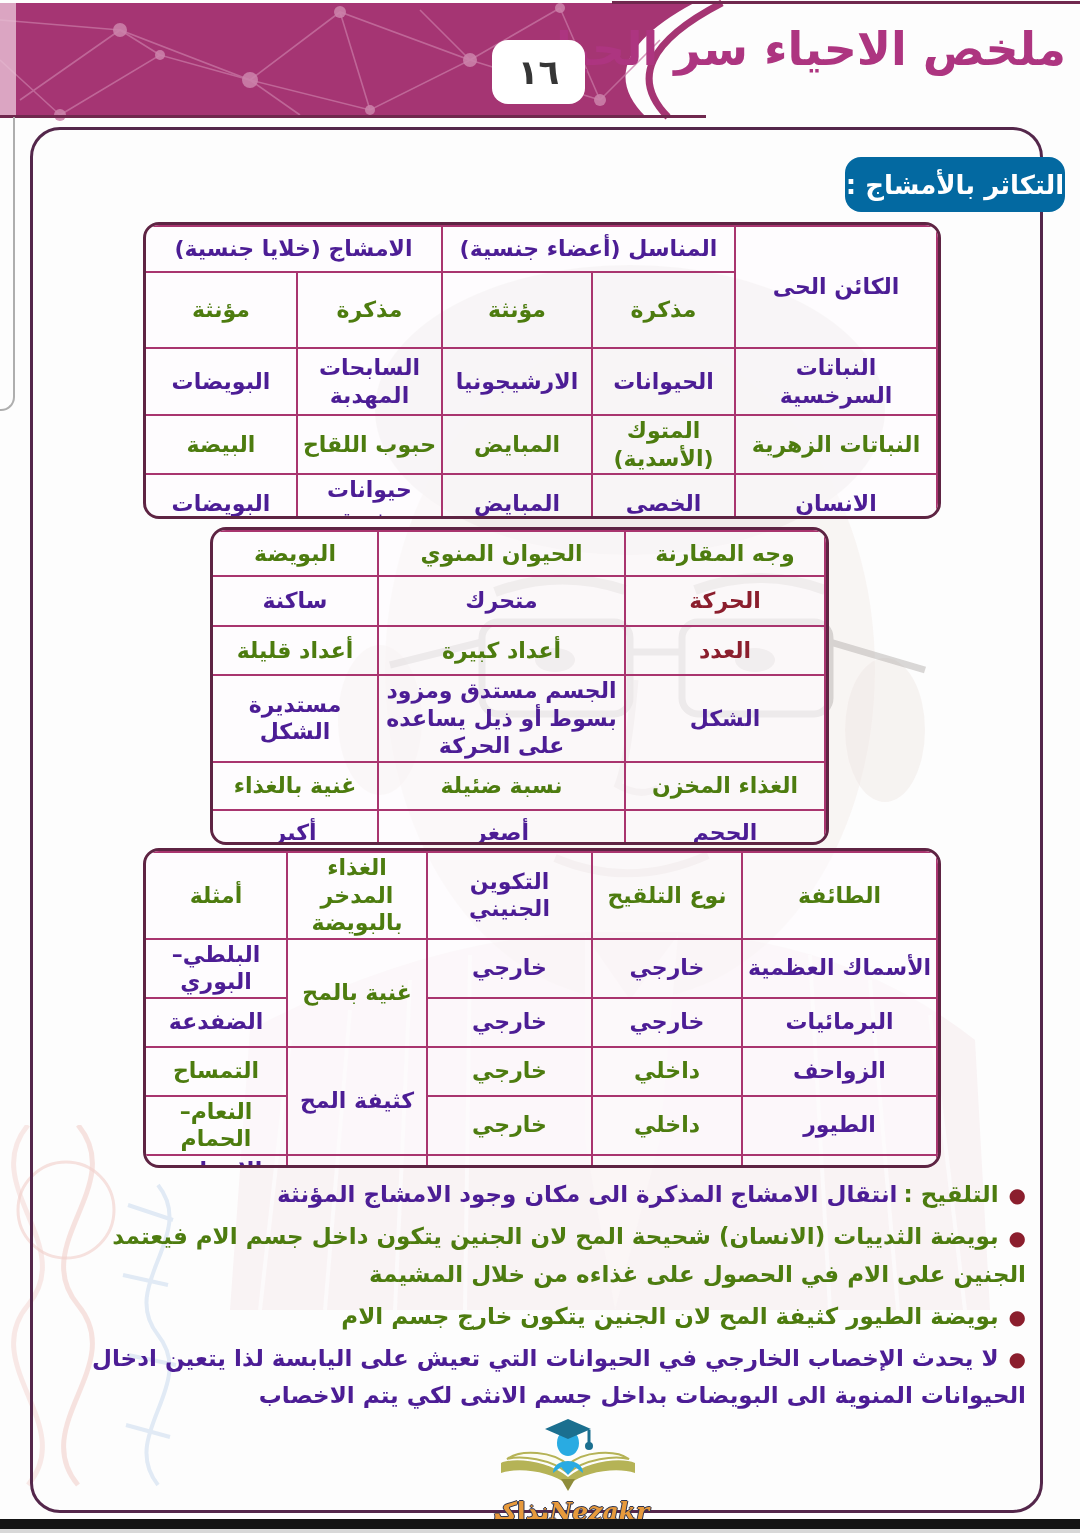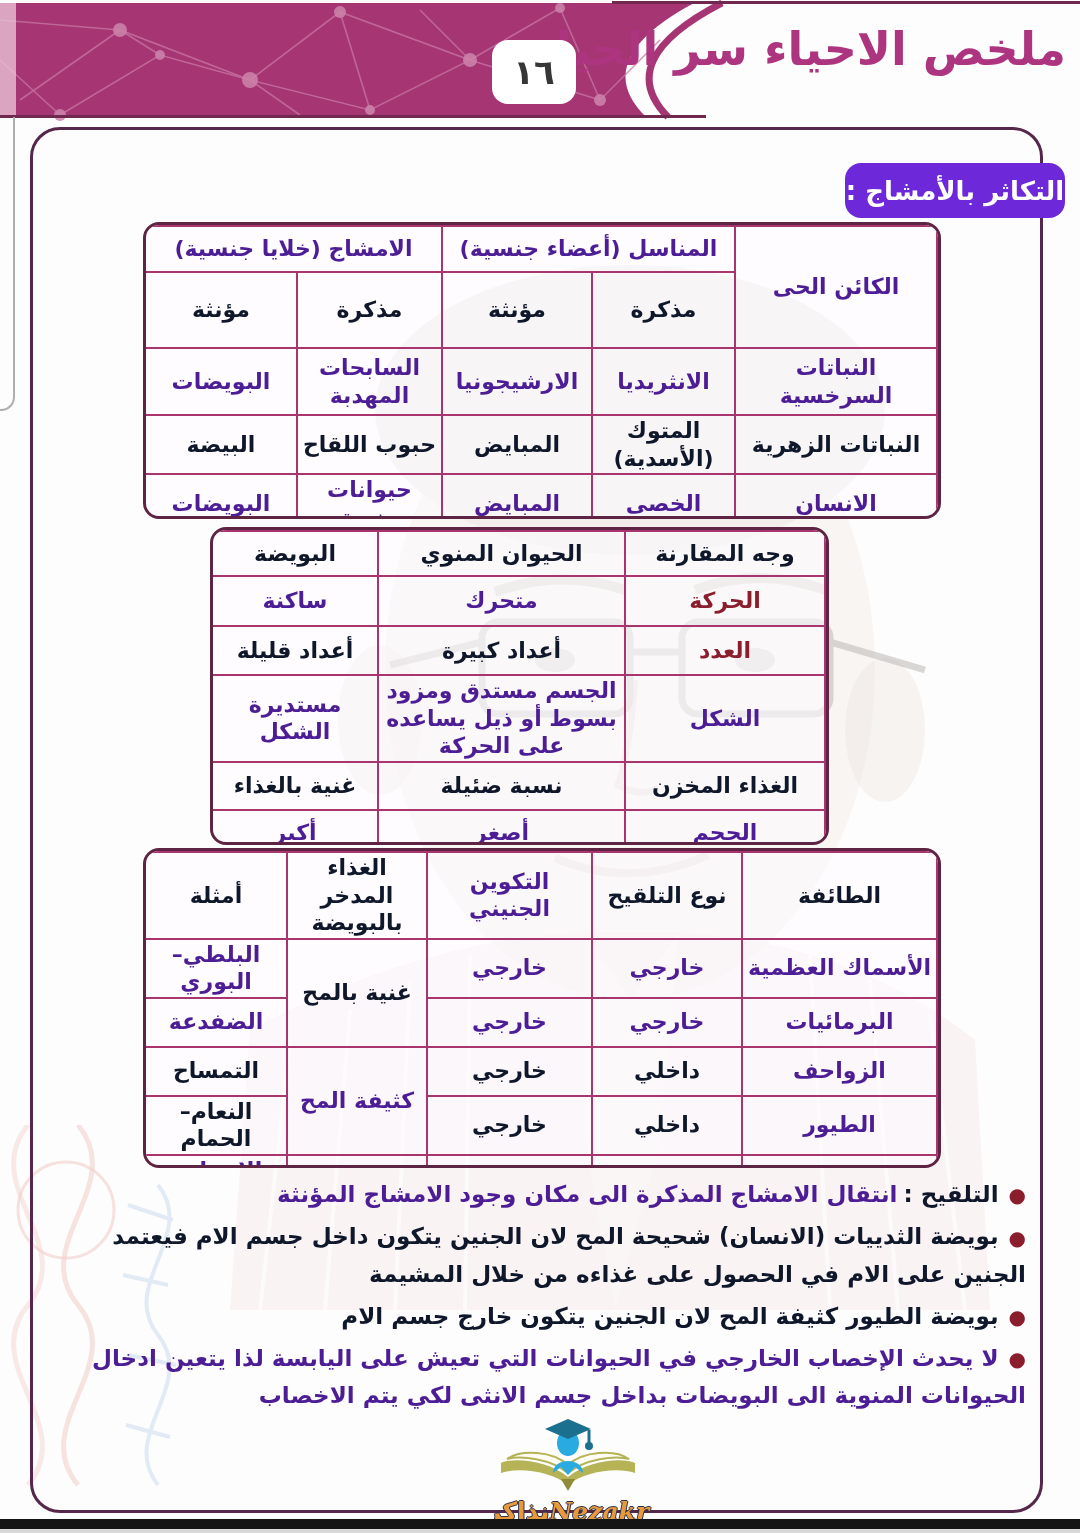--- a/index.html
+++ b/index.html
@@ -10,59 +10,59 @@
     direction:rtl;
   }
   
   #band-svg{position:absolute;top:0;left:0;width:1080px;height:122px;}
   .page-title{
     position:absolute;top:22px;right:14px;width:450px;
     font-size:46px;font-weight:bold;color:#ad3580;text-align:left;
     letter-spacing:-1px;white-space:nowrap;
   }
   .page-tab{
-    position:absolute;left:492px;top:40px;width:84px;height:64px;
+    position:absolute;left:492px;top:40px;width:93px;height:64px;
     background:#fff;border-radius:16px;display:flex;align-items:center;justify-content:center;
     font-size:34px;color:#363636;font-weight:bold;
   }
   .band-underline{position:absolute;left:0;top:115px;width:706px;height:3px;background:#70284e;}
   .top-right-line{position:absolute;left:612px;top:1px;width:468px;height:3px;background:#70284e;}
   .curl-line{
     position:absolute;left:0;top:117px;width:13px;height:292px;
     border-right:2px solid #aeaeae;border-bottom:2px solid #aeaeae;
     border-bottom-right-radius:14px;
   }
   
   .content-frame{
     position:absolute;left:30px;top:127px;width:1007px;height:1380px;
     border:3px solid #54274b;border-radius:30px;background:transparent;
   }
   .section-badge{
-    position:absolute;left:845px;top:163px;width:220px;height:55px;
-    background:#6d28d9;border-radius:16px;z-index:6;
+    position:absolute;left:845px;top:157px;width:220px;height:55px;
+    background:#0369a1;border-radius:16px;z-index:6;
     display:flex;align-items:center;justify-content:center;
     color:#ffffff;font-size:26px;font-weight:bold;
   }
   
   .watermark{position:absolute;left:230px;top:240px;width:760px;height:1070px;opacity:.5;z-index:0;pointer-events:none;}
   .dna-decor{position:absolute;left:8px;top:1125px;width:200px;height:400px;opacity:.5;z-index:0;pointer-events:none;}
   
   .tblwrap{
     position:absolute;z-index:3;
     border:3px solid #5e2443;border-radius:16px;overflow:hidden;
     background:rgba(253,249,251,0.35);
   }
   table.tbl{border-collapse:collapse;width:100%;height:100%;table-layout:fixed;}
   .tbl td{
     border:2px solid #a9356f;text-align:center;vertical-align:middle;
     font-weight:bold;font-size:22px;padding:1px 4px;
     background:rgba(255,253,254,0.35);line-height:1.25;
   }
   .navy{color:#4c1d95;}
-  .red{color:#0f172a;}
+  .red{color:#4d7c0f;}
   .maroon{color:#8b1e2d;}
   .small{font-size:20px;}
   
   .notes{position:absolute;left:66px;top:1176px;width:960px;z-index:4;}
   .note{font-size:23px;font-weight:bold;line-height:1.62;text-align:right;margin-bottom:5px;}
   .note .bullet{color:#8b1e2d;font-size:20px;margin-left:10px;vertical-align:middle;}
   .note .lbl{margin-left:6px;}
   
   .logo{position:absolute;left:483px;top:1415px;width:170px;z-index:7;text-align:center;}
   .logo-caption{
@@ -166,21 +166,21 @@
       <td class="navy" colspan="2">الامشاج (خلايا جنسية)</td>
     </tr>
     <tr style="height:76px">
       <td class="red">مذكرة</td>
       <td class="red">مؤنثة</td>
       <td class="red">مذكرة</td>
       <td class="red">مؤنثة</td>
     </tr>
     <tr style="height:67px">
       <td class="navy">النباتات السرخسية</td>
-      <td class="navy">الانثريديا</td>
+      <td class="navy">الحيوانات</td>
       <td class="navy">الارشيجونيا</td>
       <td class="navy small">السابحات المهدبة</td>
       <td class="navy">البويضات</td>
     </tr>
     <tr style="height:56px">
       <td class="red">النباتات الزهرية</td>
       <td class="red small">المتوك (الأسدية)</td>
       <td class="red">المبايض</td>
       <td class="red">حبوب اللقاح</td>
       <td class="red">البيضة</td>

